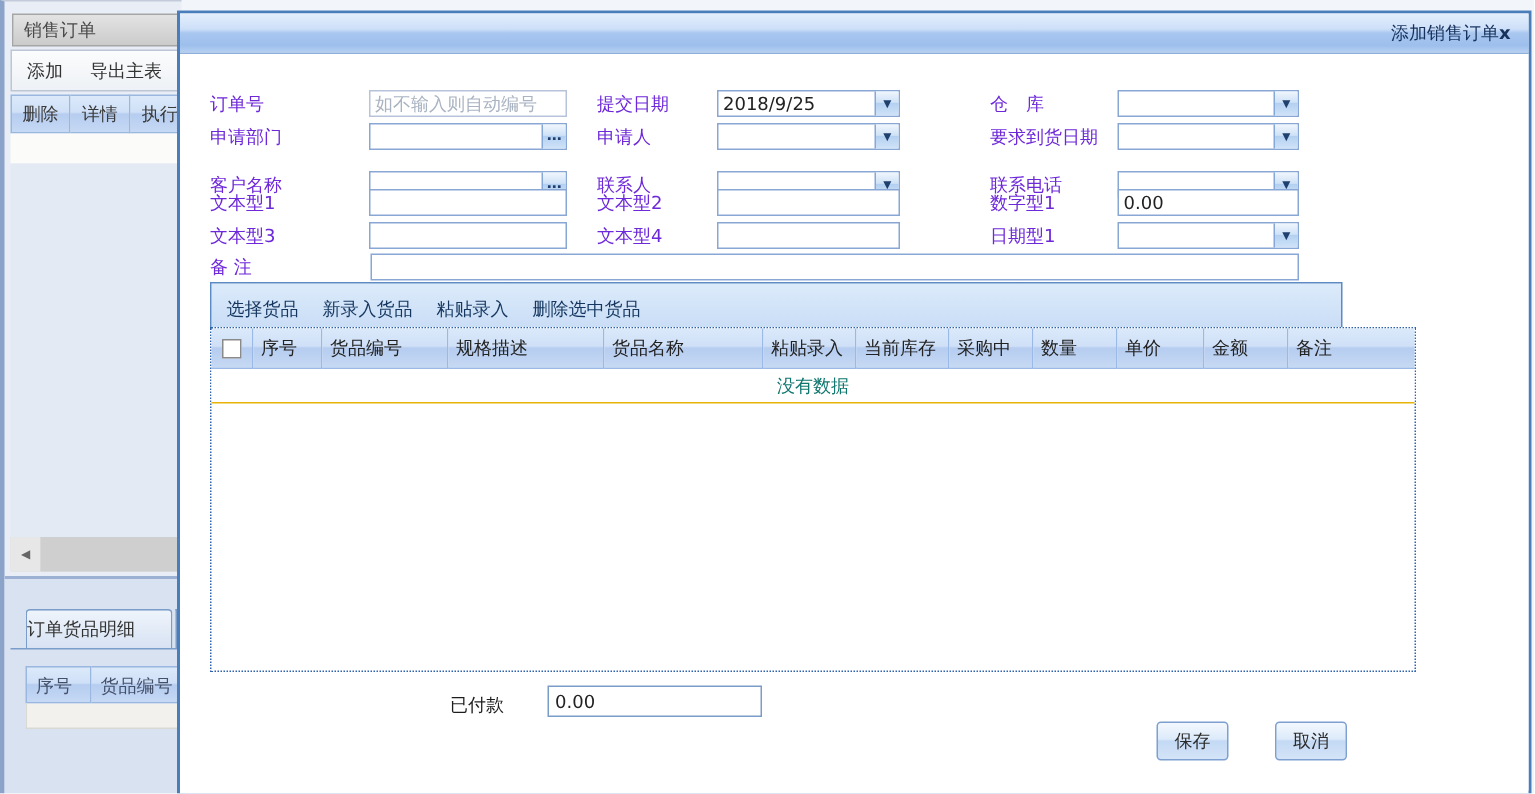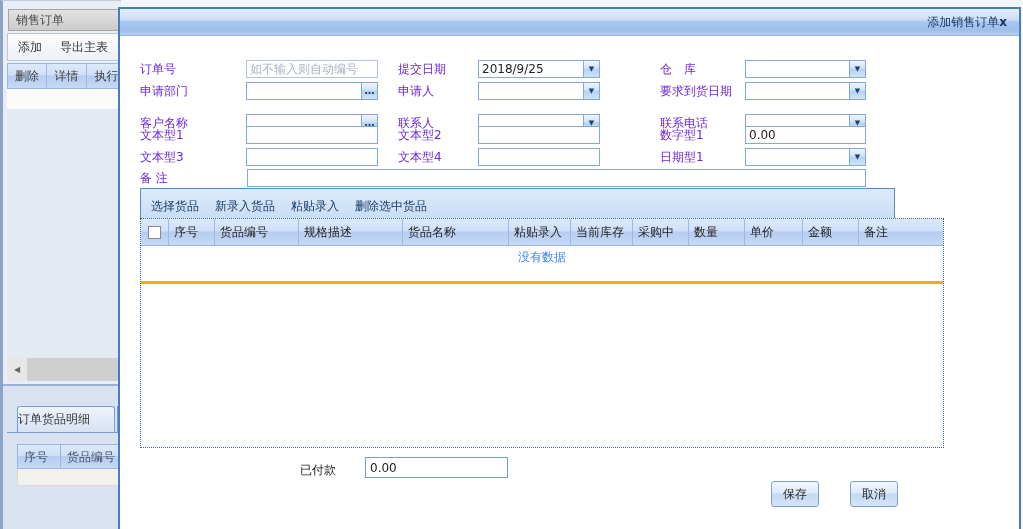--- a/index.html
+++ b/index.html
@@ -78,22 +78,22 @@
     border:1px dotted #2f62ad;background:#fff}
   .ghead{display:flex;height:27px}
   .ghc{height:27px;line-height:26px;padding-left:5px;color:#222;overflow:hidden;white-space:nowrap;
     background:linear-gradient(180deg,#dbe9fa 0%,#cfe0f7 45%,#b6cdf0 50%,#c6d9f4 100%);
     border-right:1px solid #9ab9e6;border-bottom:1px solid #9ab9e6}
   .gc0{width:28px;display:flex;align-items:center;justify-content:center;padding-left:0}
   .gc1{width:46px}.gc2{width:84px}.gc3{width:106px}.gc4{width:104px}.gc5{width:62px}
   .gc6{width:62px}.gc7{width:56px}.gc8{width:56px}.gc9{width:58px}.gc10{width:56px}
   .gc11{flex:1;border-right:none}
   .cb{width:13px;height:13px;background:#fff;border:1px solid #8a8a8a;display:inline-block}
-  .empty-row{height:38px;line-height:23px;text-align:center;color:#3b82f6;
-    border-bottom:3px solid #eab308;background:#fff}
+  .empty-row{height:23px;line-height:23px;text-align:center;color:#0f766e;
+    border-bottom:1px solid #eab308;background:#fff}
 
   .paid-label{position:absolute;left:180px;top:424px;height:20px;line-height:20px;color:#1d1d1d}
   .paid-input{position:absolute;left:245px;top:421px;width:143px;height:21px;
     border:1px solid #7a9cc9;font-size:12px;padding:0 4px;font-family:inherit;color:#222;outline:none}
 
   .dlg-btn{position:absolute;top:445px;width:48px;height:26px;font-size:12px;color:#2b2b2b;
     font-family:inherit;border:1px solid #7da0d0;border-radius:3px;cursor:default;
     background:linear-gradient(180deg,#f3f8fe 0%,#dceafa 45%,#c3d9f4 50%,#d4e4f8 100%)}
   .btn-save{left:651px}.btn-cancel{left:730px}
 </style>

